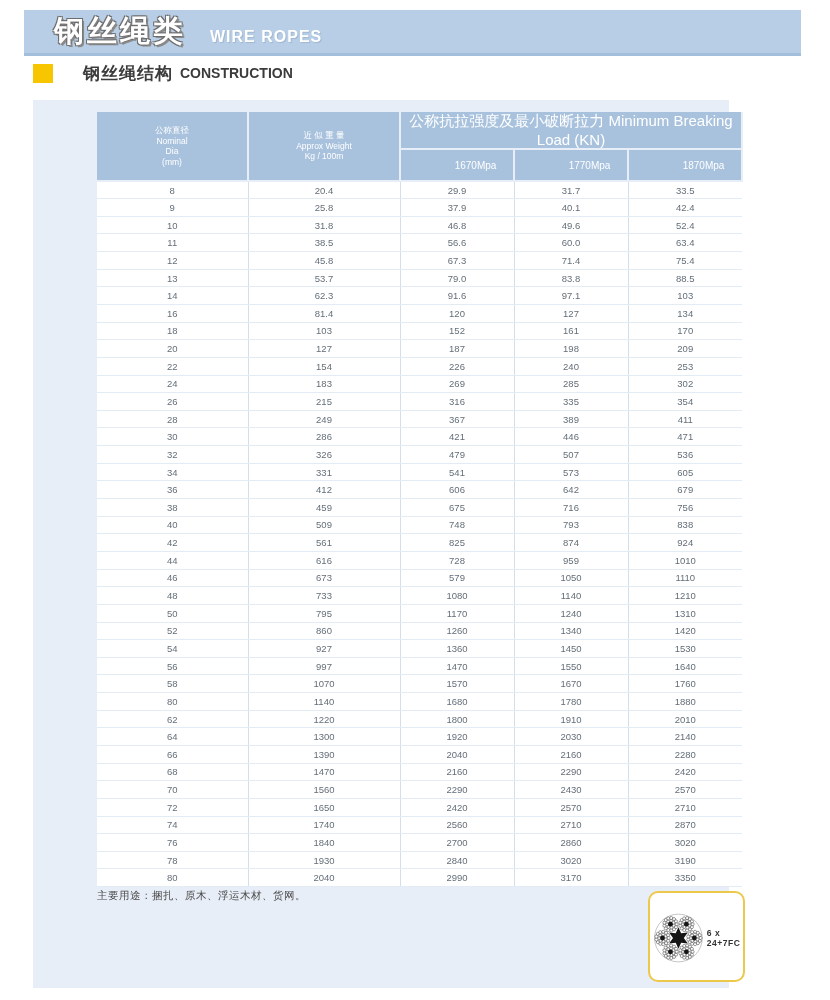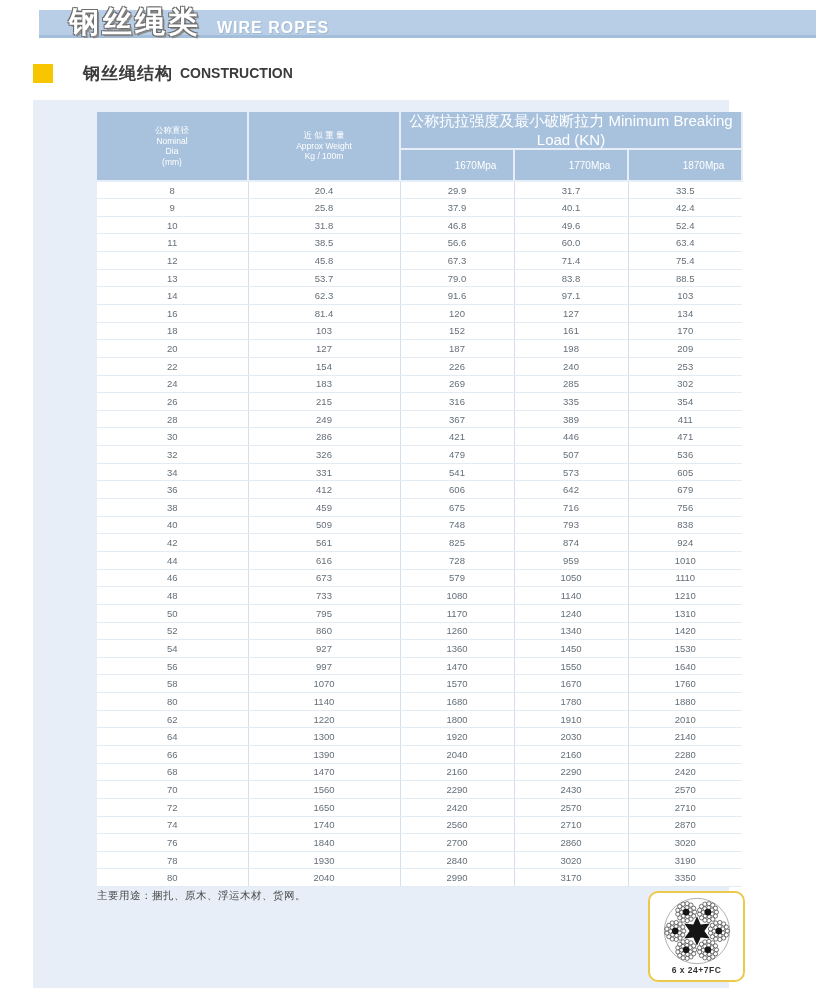--- a/index.html
+++ b/index.html
@@ -1,30 +1,30 @@
 <!DOCTYPE html>
 <html><head>
 <meta charset="utf-8">
 <style>
   * { margin:0; padding:0; box-sizing:border-box; }
   html,body { width:830px; background:#ffffff; font-family:"Liberation Sans", sans-serif; }
   .page { position:relative; width:830px; height:1000px; background:#fff; overflow:hidden; }
 
   
   .banner {
-    position:absolute; left:39px; top:10px; width:777px; height:28px;
+    position:absolute; left:24px; top:10px; width:777px; height:46px;
     background:#b8cee6; border-bottom:3px solid #a3bedb;
     display:flex; align-items:center; padding-left:30px;
   }
   .banner-zh {
     color:#ffffff; font-size:30px; font-weight:bold; letter-spacing:3px;
     text-shadow:-1px -1px 0 #6d6d6d, 1px -1px 0 #6d6d6d, -1px 1px 0 #6d6d6d,
                  2px 2px 0 #8a8a8a, 1px 1px 0 #6d6d6d;
   }
-  .banner-en { color:#ffffff; font-size:16px; font-weight:bold; margin-left:16px; margin-top:10px; letter-spacing:1px;
+  .banner-en { color:#ffffff; font-size:16px; font-weight:bold; margin-left:24px; margin-top:10px; letter-spacing:1px;
     text-shadow:1px 1px 1px #9fb6cf; }
 
   
   .section-head { position:absolute; left:33px; top:62px; height:22px; display:flex; align-items:center; }
   .bullet { width:20px; height:19px; background:#f8c600; display:inline-block; }
   .sec-zh { font-size:17px; font-weight:bold; color:#3b3b3b; margin-left:30px; letter-spacing:1px; }
   .sec-en { font-size:14px; font-weight:bold; color:#3b3b3b; margin-left:7px; }
 
   
   .panel { position:absolute; left:33px; top:100px; width:696px; height:888px; background:#e7eef7; }
@@ -50,21 +50,21 @@
   }
   .data-table tbody td:last-child { border-right:none; }
 
   
   .note { position:absolute; left:64px; top:789px; font-size:10.5px; color:#4a4a4a; letter-spacing:0.5px; }
 
   
   .diagram-box {
     position:absolute; left:615px; top:791px; width:97px; height:91px;
     background:#ffffff; border:2px solid #ecc94b; border-radius:10px;
-    display:flex; flex-direction:column; align-items:center; justify-content:flex-start;
+    display:flex; align-items:center; justify-content:flex-start;
     padding-top:3px;
   }
   .diagram-label { font-size:8.5px; font-weight:bold; color:#333333; margin-top:-1px; letter-spacing:0.5px; }
 </style>
 </head>
 <body>
 
 <div class="page">
 
   <div class="banner">

